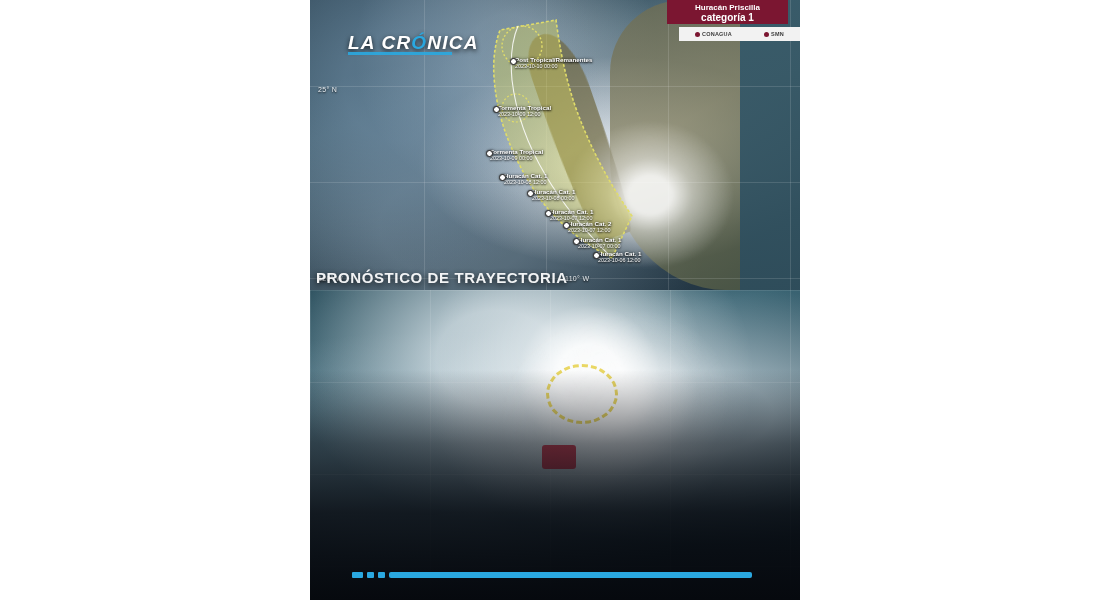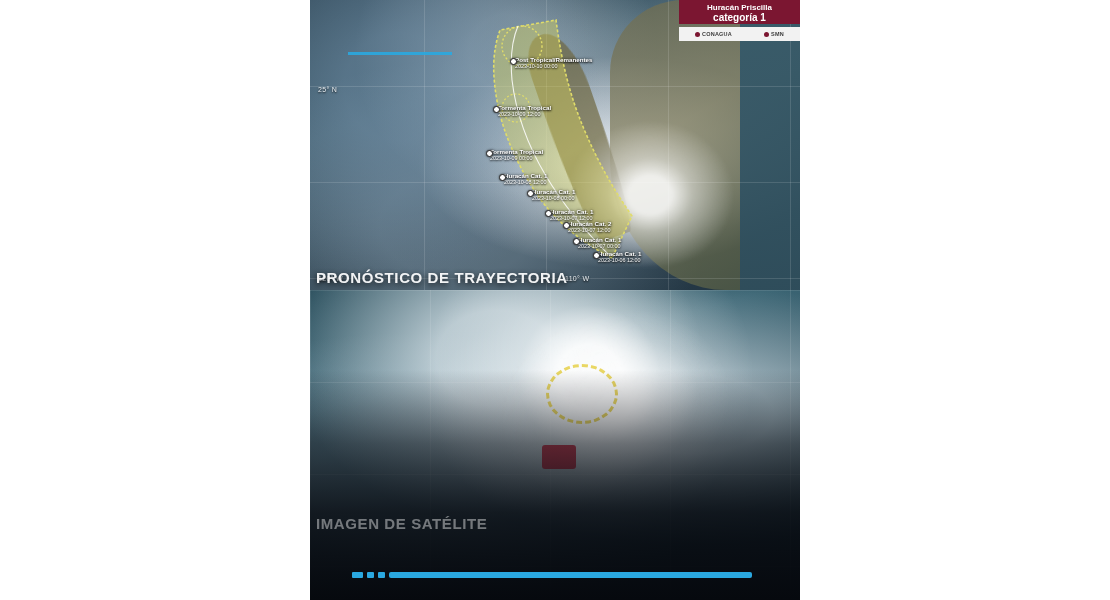--- a/index.html
+++ b/index.html
@@ -152,21 +152,21 @@
     color: #ffffff;
     font-size: 15px;
     font-weight: 700;
     letter-spacing: .6px;
     text-shadow: 0 2px 6px rgba(0,0,0,.9);
     opacity: .92;
   }
   
   .gov-banner {
     position: absolute;
-    right: 0; top: 0;
+    right: 12px; top: 0;
     width: 121px;
     background: #7b1631;
     color: #fff;
     text-align: center;
     padding: 3px 4px 0 4px;
     box-sizing: border-box;
   }
   .gov-banner .gb-title {
     font-size: 8px;
     font-weight: 700;
@@ -364,20 +364,21 @@
       <span class="track-dot" style="left:217px; top:190px;"></span>
       <span class="track-dot" style="left:235px; top:210px;"></span>
       <span class="track-dot" style="left:253px; top:222px;"></span>
       <span class="track-dot" style="left:263px; top:238px;"></span>
       <span class="track-dot" style="left:283px; top:252px;"></span>
 
       <div class="axis-label lbl-lon1">120° W</div>
       <div class="axis-label lbl-lon2">110° W</div>
       <div class="axis-label lbl-lat1">25° N</div>
 
+      <div class="brand-logo"><span>LA CR</span><span class="accent">Ó</span><span>NICA</span></div>
       <div class="brand-underline"></div>
 
       <div class="caption-top">PRONÓSTICO DE TRAYECTORIA</div>
 
       <div class="gov-banner">
         <div class="gb-title">Huracán Priscilla</div>
         <div class="gb-sub">categoría 1</div>
       </div>
       <div class="gov-strip">
         <span><i class="gov-dot"></i><span>CONAGUA</span></span>
@@ -385,21 +386,20 @@
       </div>
     </div>
 
     <div class="panel-bottom">
       <div class="sat-grid"></div>
       <div class="sat-swirl"></div>
       <div class="sat-eye"></div>
       <div class="watermark-red"></div>
       <div class="bottom-fade"></div>
 
-      <div class="caption-bottom">IMAGEN DE SATÉLITE</div>
 
 
       <div class="progressbar">
         <span class="pb-tick"></span>
         <span class="pb-tick t2"></span>
         <span class="pb-tick t3"></span>
         <span class="pb-bar"></span>
       </div>
     </div>
 

